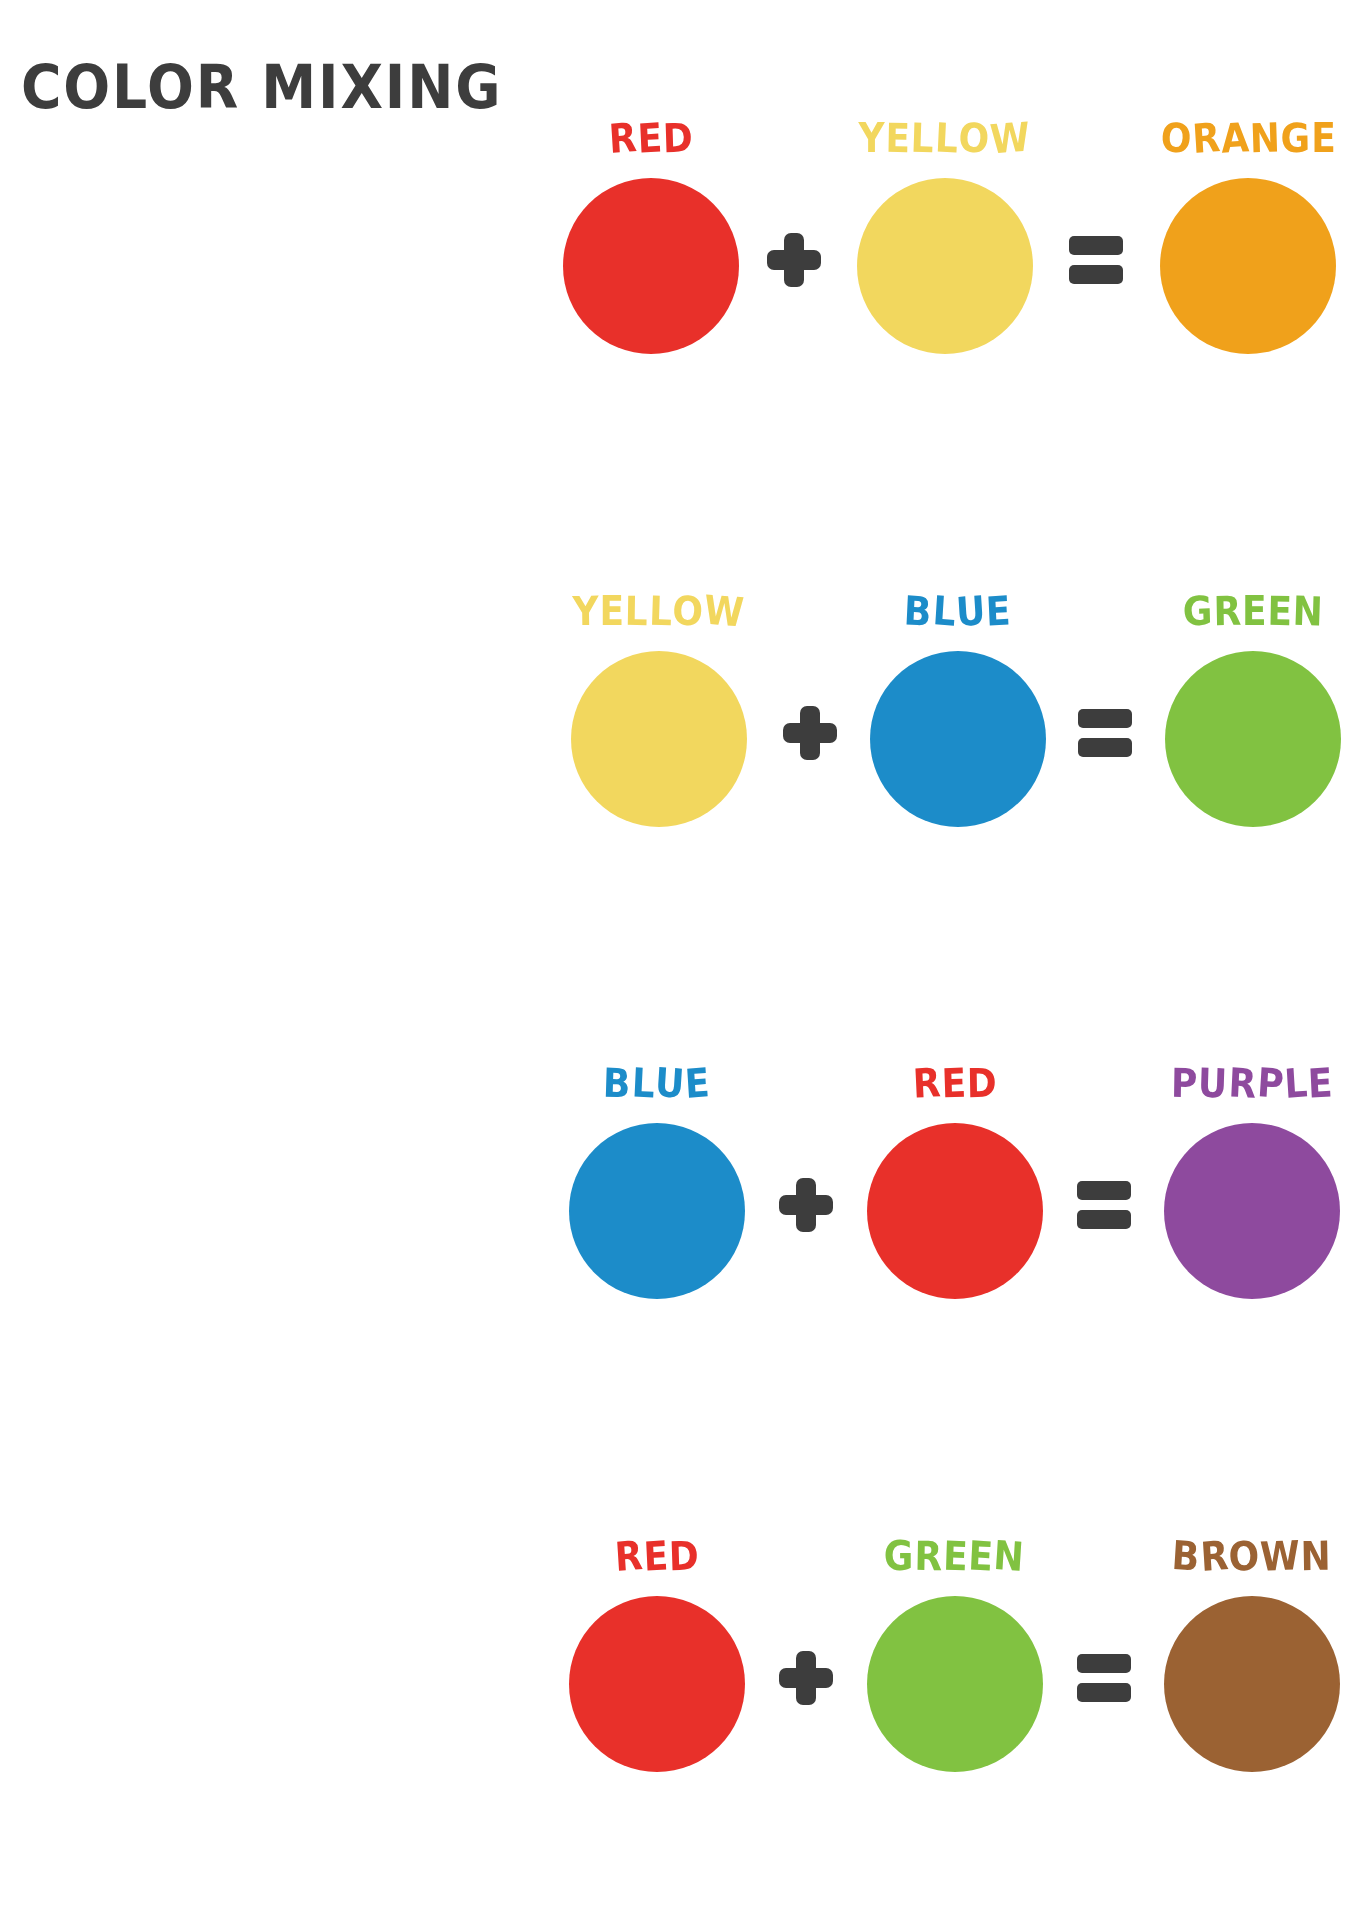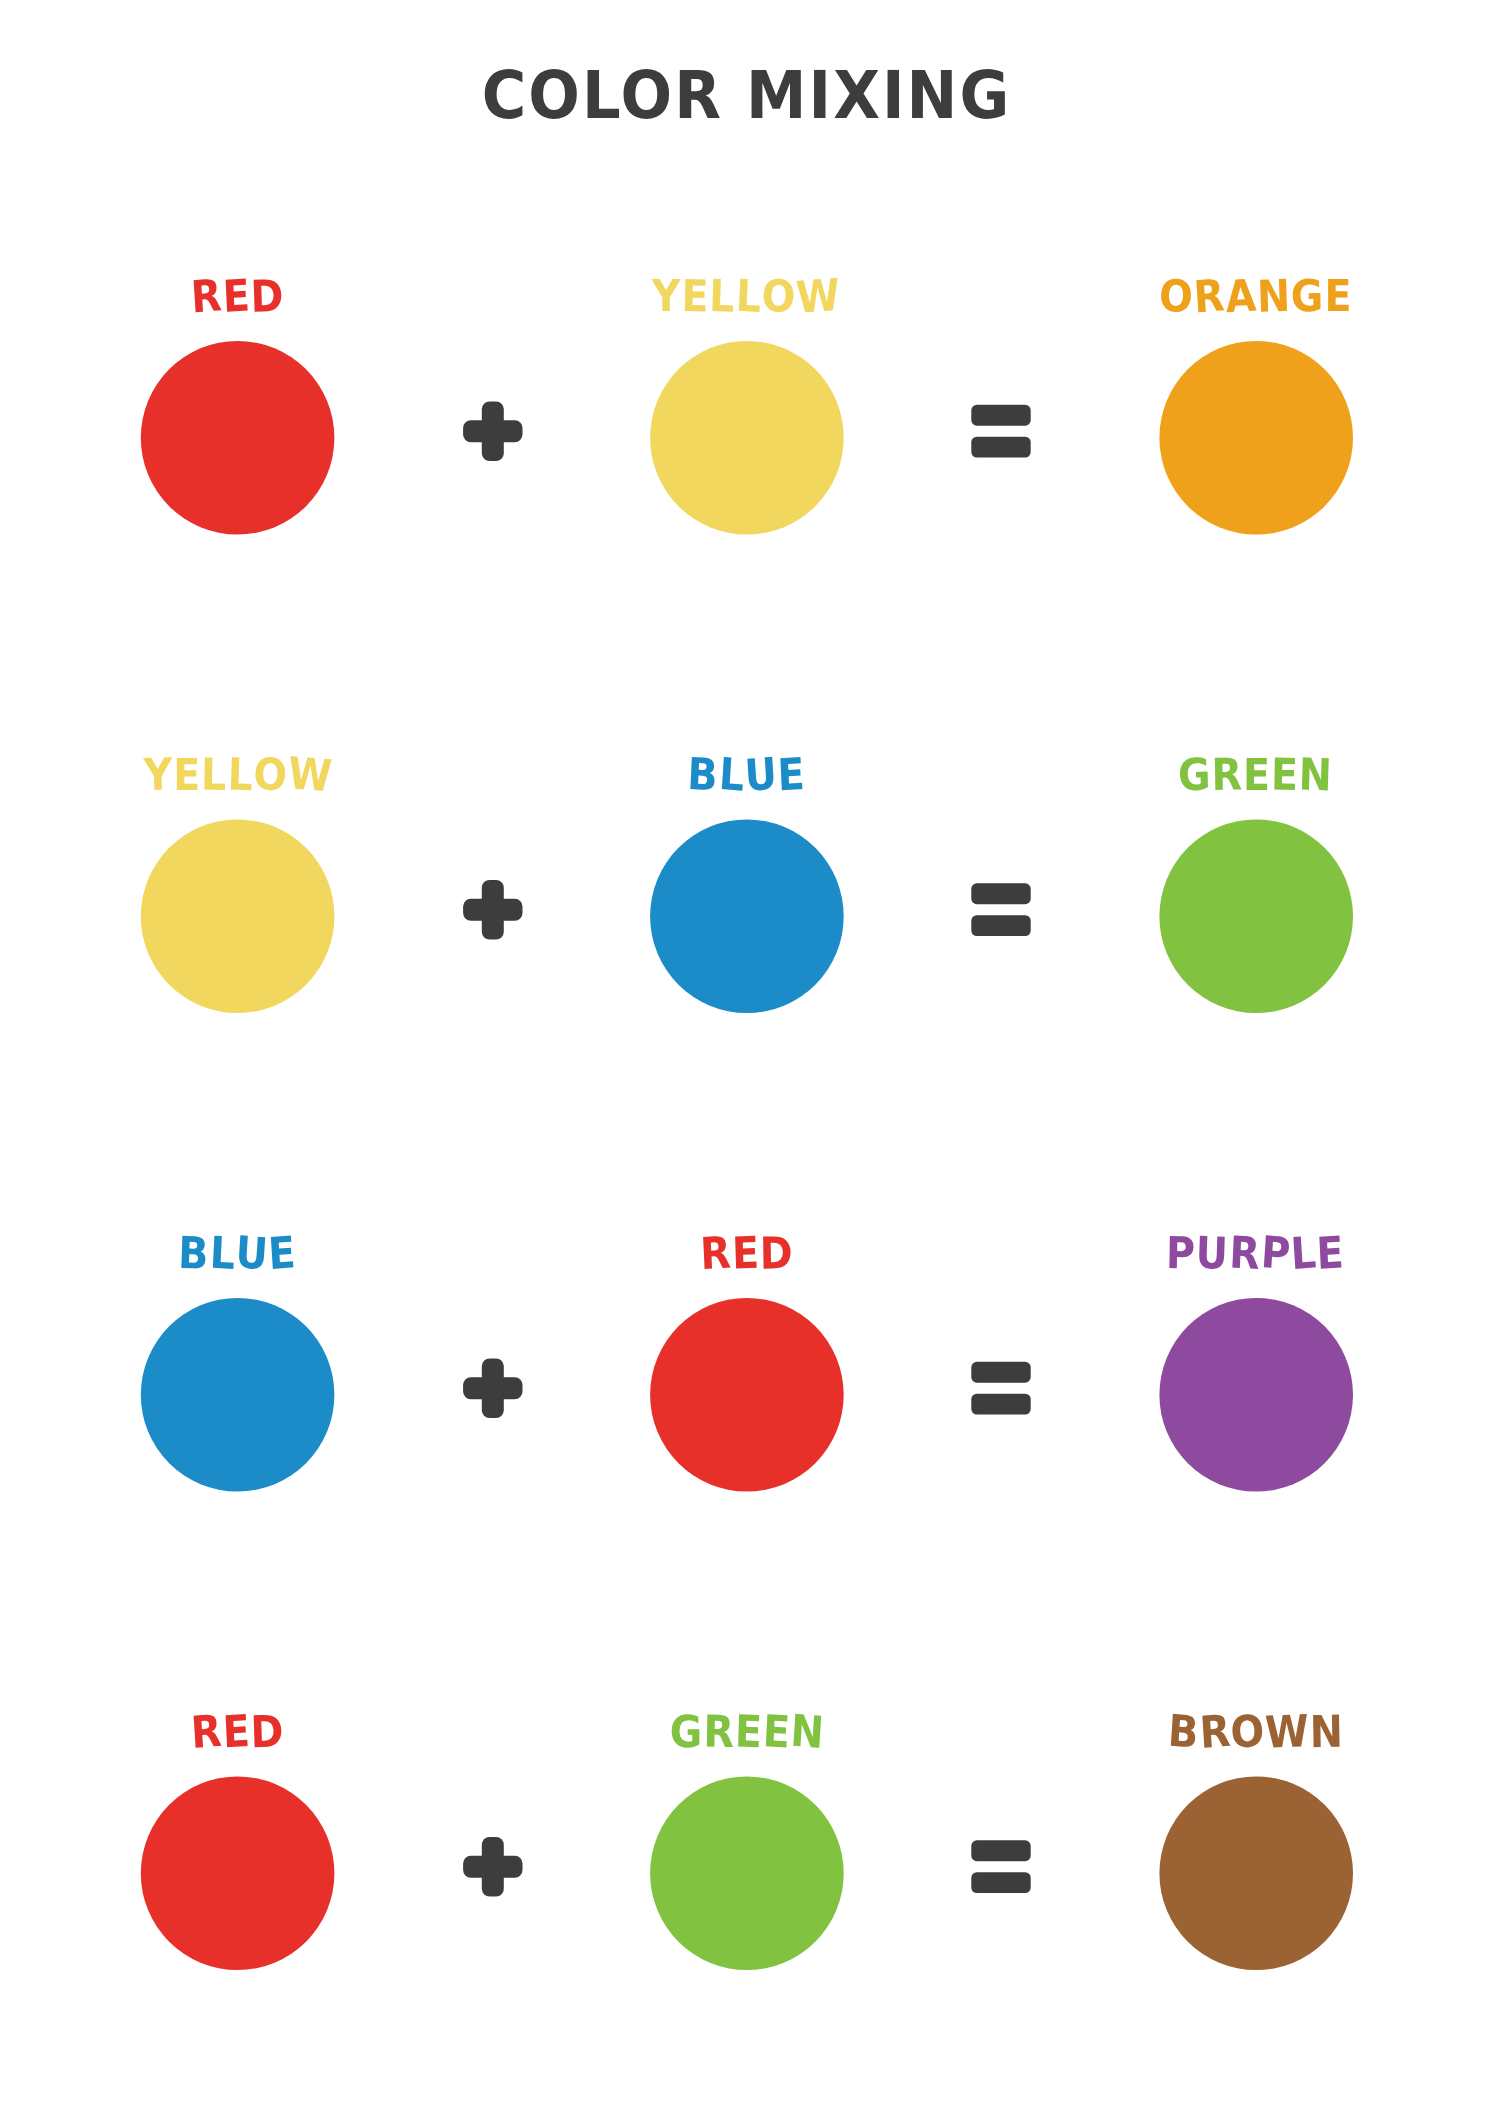--- a/index.html
+++ b/index.html
@@ -13,21 +13,21 @@
     font-family: "DejaVu Sans", sans-serif;
     overflow: hidden;
     position: relative;
   }
 
   .poster {
     width: 1358px;
     height: 1920px;
     box-sizing: border-box;
     display: flex;
-    flex-direction: column;
+    flex-direction: row;
     background: #ffffff;
   }
 
   
   .title-wrap {
     height: 150px;
     display: flex;
     align-items: center;
     justify-content: center;
     padding-top: 24px;

